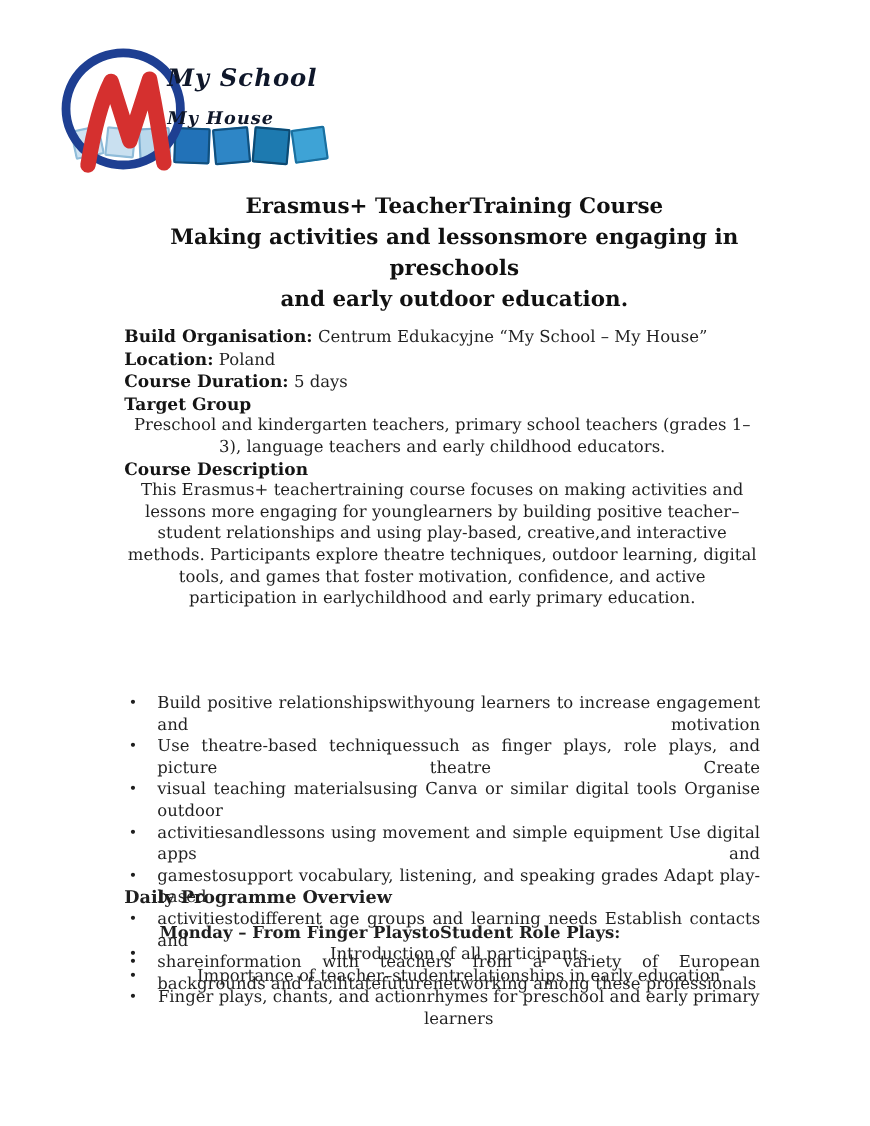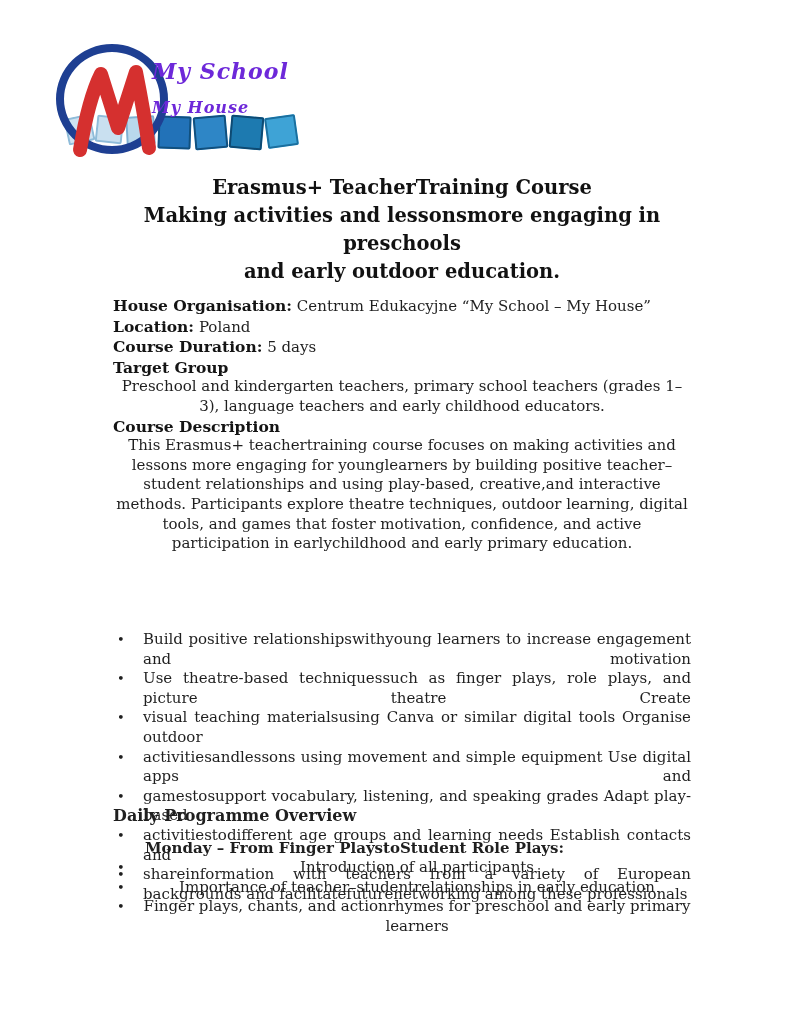--- a/index.html
+++ b/index.html
@@ -23,21 +23,21 @@
   .logo-monogram svg { width:100%; height:100%; }
   .logo-wordmark {
     position:absolute; left:94px; top:18px; color:#2e5e96;
     font-style:italic; font-weight:bold; letter-spacing:1px; line-height:1;
   }
   .logo-line1 { font-size:22px; }
   .logo-line2 { font-size:16px; margin-top:18px; }
 
   
   .title-block {
-    position:absolute; left:105px; top:174px; width:594px;
+    position:absolute; left:116px; top:174px; width:594px;
     text-align:center; font-weight:bold; color:#111;
     font-size:19.5px; line-height:28px;
   }
 
   
   .content { position:absolute; left:113px; width:578px; font-size:15px; line-height:19.6px; }
   .block-details { top:296px; }
   .h { font-weight:bold; font-size:15.5px; color:#141414; }
   .para { text-align:center; }
 
@@ -68,34 +68,34 @@
       <div class="tile" style="background: rgb(46, 134, 198); box-shadow: rgb(17, 80, 126) 0px 0px 0px 2px inset; width: 33px; height: 33px; transform: rotate(-5deg);"></div>
       <div class="tile" style="background: rgb(29, 122, 176); box-shadow: rgb(14, 74, 114) 0px 0px 0px 2px inset; width: 33px; height: 33px; transform: rotate(5deg);"></div>
       <div class="tile" style="background: rgb(62, 163, 214); box-shadow: rgb(27, 111, 158) 0px 0px 0px 2px inset; width: 31px; height: 31px; transform: rotate(-8deg);"></div>
     </div>
     <div class="logo-ring" style="border-color: rgb(30, 63, 146);"></div>
     <div class="logo-monogram" style="color: rgb(213, 48, 47);">
       <svg viewBox="0 0 98 110" fill="none">
         <path d="M14 98 C 20 62 27 38 35 22 L 52 76 L 70 20 C 76 50 80 74 83 96" stroke="currentColor" stroke-width="14" stroke-linecap="round" stroke-linejoin="round"></path>
       </svg>
     </div>
-    <div class="logo-wordmark" style="color: #6d28d9;">
+    <div class="logo-wordmark" style="color: #0f172a;">
       <div class="logo-line1">My School</div>
       <div class="logo-line2">My House</div>
     </div>
   </div>
 
   <div class="title-block">
     <div>Erasmus+ TeacherTraining Course</div>
     <div>Making activities and lessonsmore engaging in preschools</div>
     <div>and early outdoor education.</div>
   </div>
 
   <div class="content block-details">
-    <div><span class="h">House Organisation:</span><span> Centrum Edukacyjne “My School – My House”</span></div>
+    <div><span class="h">Build Organisation:</span><span> Centrum Edukacyjne “My School – My House”</span></div>
     <div><span class="h">Location:</span><span> Poland</span></div>
     <div><span class="h">Course Duration:</span><span> 5 days</span></div>
 
     <div class="h">Target Group</div>
     <div class="para">Preschool and kindergarten teachers, primary school teachers (grades 1–3), language teachers and early childhood educators.</div>
 
     <div class="h">Course Description</div>
     <div class="para">This Erasmus+ teachertraining course focuses on making activities and lessons more engaging for younglearners by building positive teacher–student relationships and using play-based, creative,and interactive methods. Participants explore theatre techniques, outdoor learning, digital tools, and games that foster motivation, confidence, and active participation in earlychildhood and early primary education.</div>
 
   </div>

